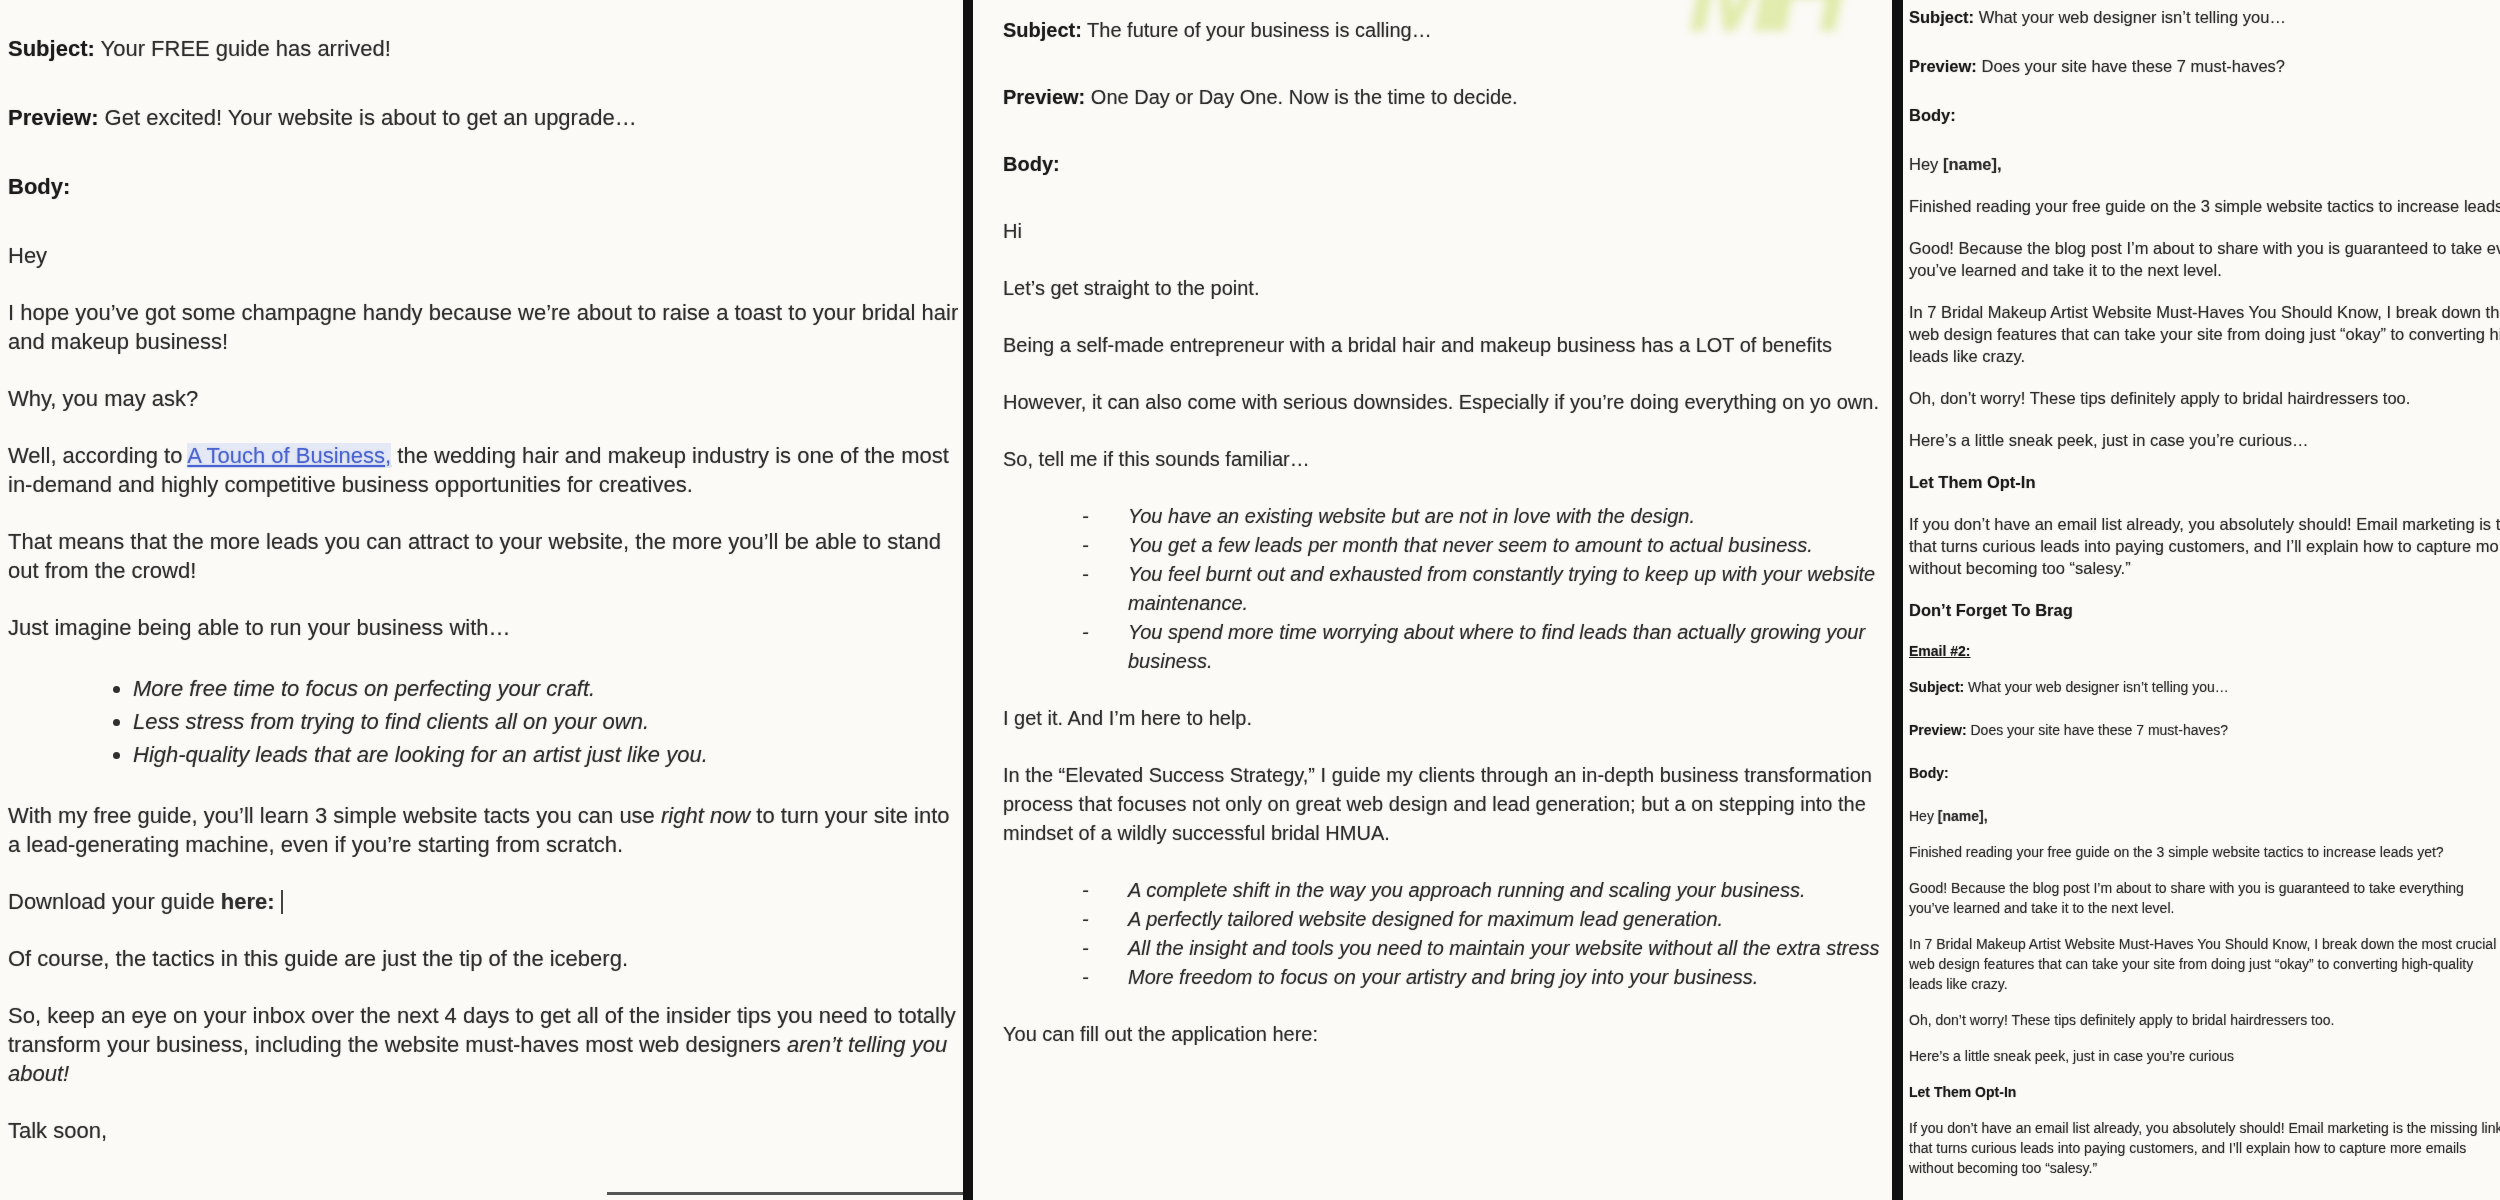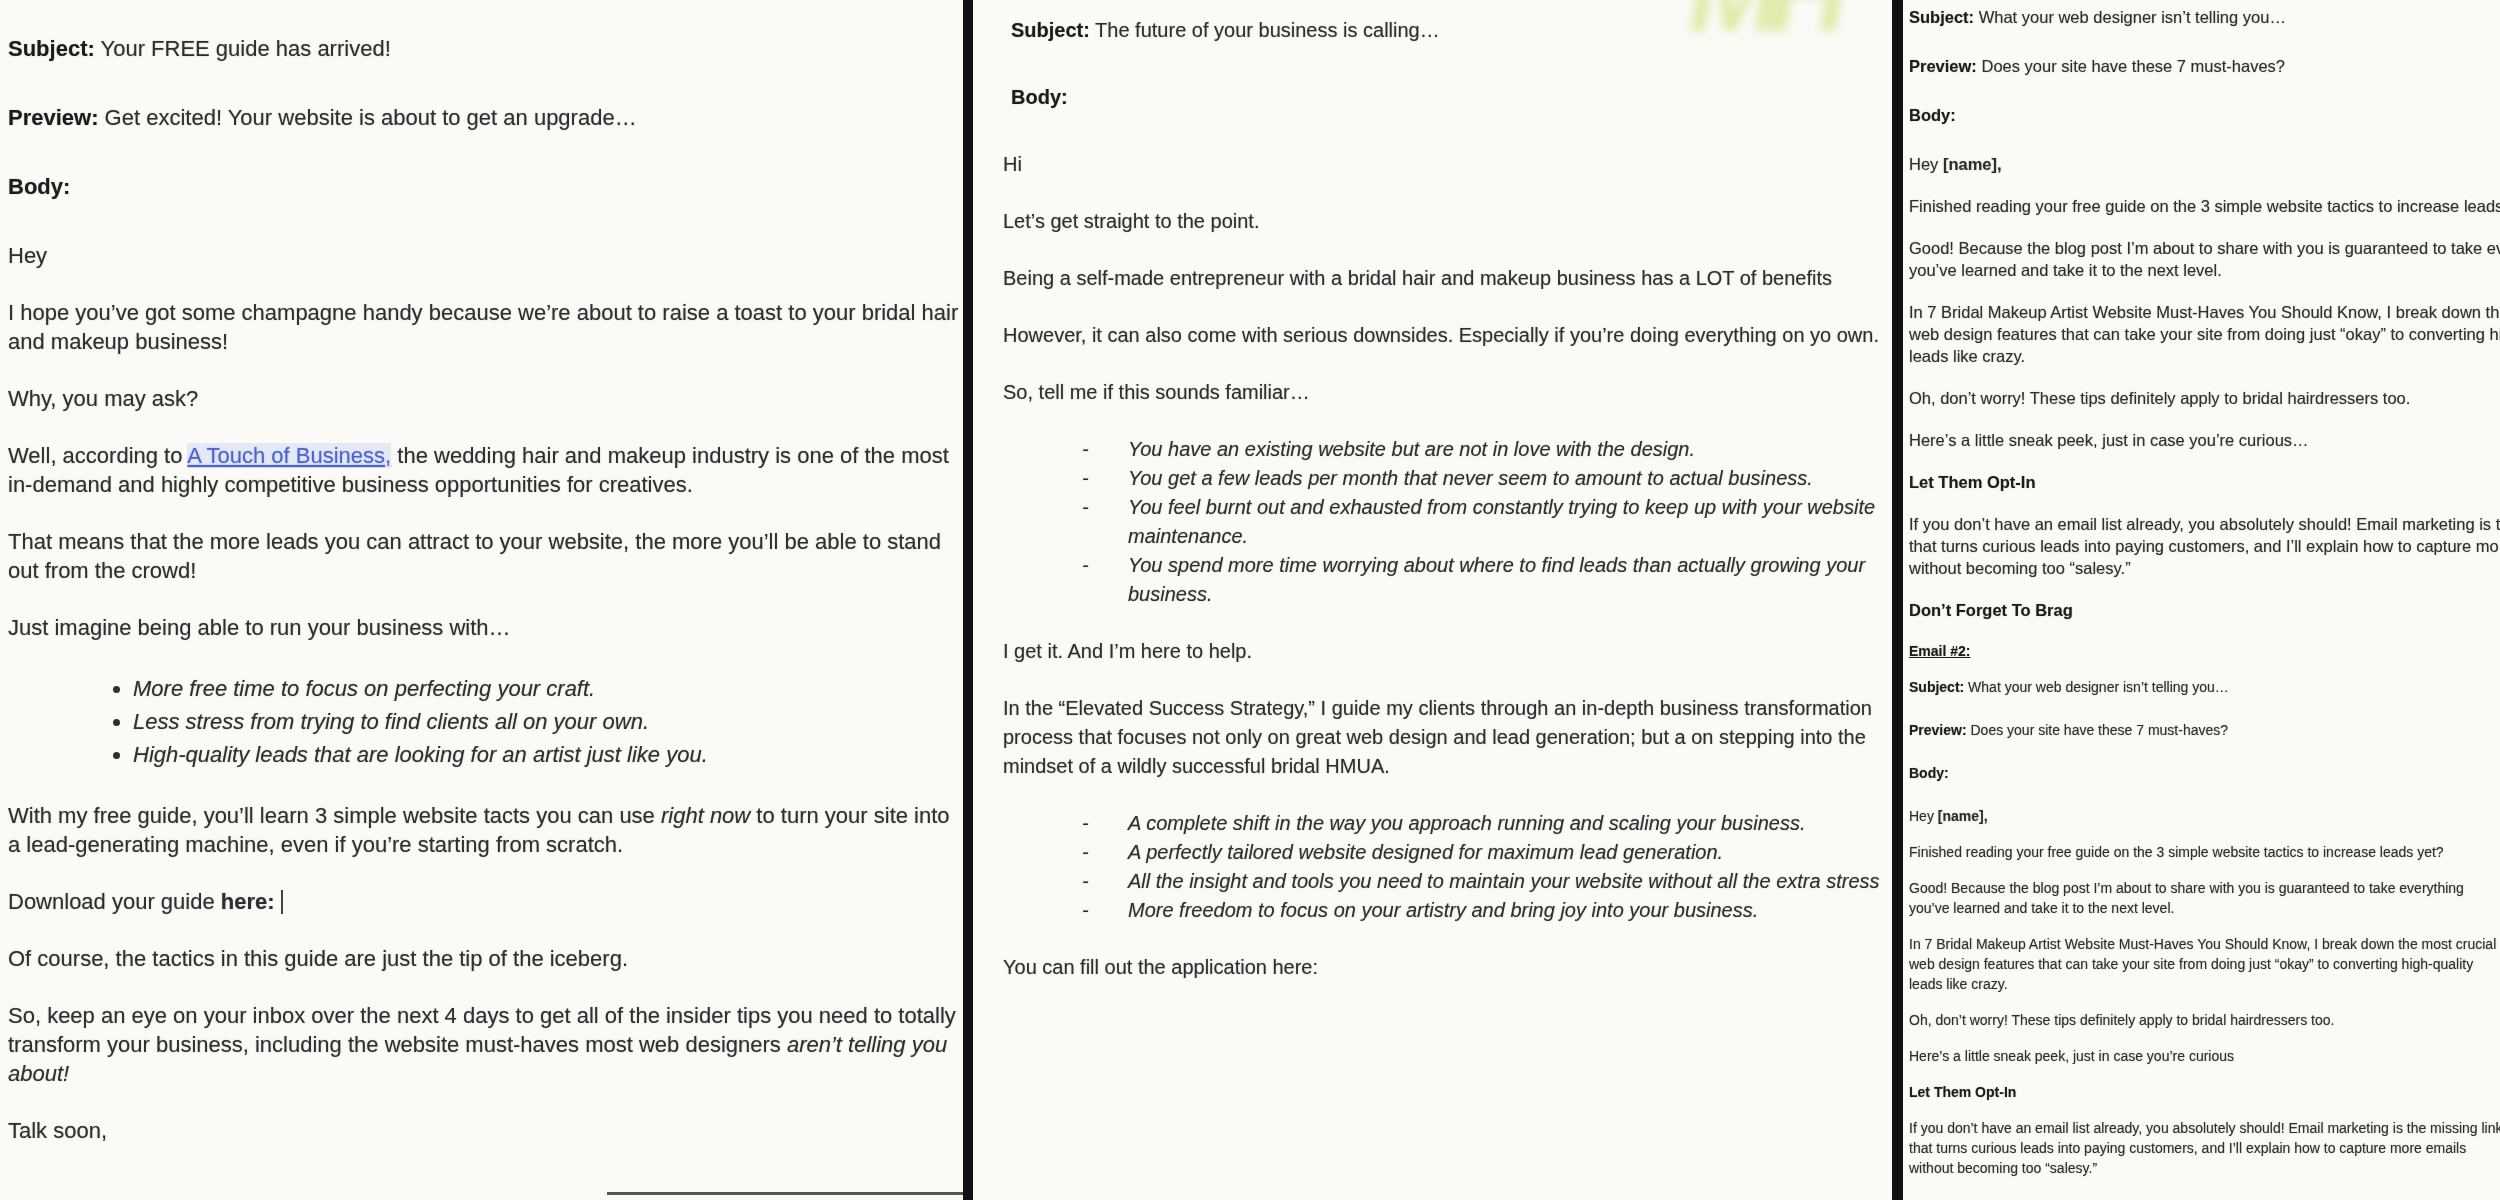--- a/index.html
+++ b/index.html
@@ -16,21 +16,21 @@
     text-shadow:0 0 1.3px rgba(20,20,20,.38);
   }
   .page p{margin:0;}
   .page1{left:0;width:963px;padding:34px 0 0 8px;font-size:22px;line-height:29px;}
   .page1 p{width:952px;margin-bottom:28px;}
   .page1 p.field{margin-bottom:40px;}
   .page1 ul{margin:30px 0 30px 0;padding-left:125px;width:820px;}
   .page1 li{line-height:33px;font-style:italic;}
   .page2{left:973px;width:919px;padding:16px 0 0 30px;font-size:20px;line-height:29px;}
   .page2 p{width:884px;margin-bottom:28px;}
-  .page2 p.field{margin-bottom:38px;margin-left:8px;}
+  .page2 p.field{margin-bottom:38px;}
   .page2 ul{list-style:none;margin:28px 0 28px 77px;padding:0;font-style:italic;}
   .page2 li{position:relative;padding-left:48px;width:790px;line-height:29px;}
   .page2 li::before{content:"-";position:absolute;left:2px;}
   .page3{left:1903px;width:597px;padding:6px 0 0 6px;overflow:visible;}
   .email-sub p{white-space:pre;}
   .email3a{font-size:16.5px;line-height:22px;}
   .email3a p{margin-bottom:20px;}
   .email3a p.field{margin-bottom:27px;}
   .email3a .h{margin-bottom:20px;}
   .email3b{font-size:14px;line-height:20px;margin-top:14px;}
@@ -101,20 +101,21 @@
         <p><span>Talk soon,</span></p>
       </div>
   </section>
 
   <div class="divider divider1"></div>
 
   <section class="page page2">
     <div class="logo">MH</div>
     <div class="page-content">
         <p class="field"><strong>Subject:</strong><span> The future of your business is calling…</span></p>
+        <p class="field"><strong>Preview:</strong><span> One Day or Day One. Now is the time to decide.</span></p>
         <p class="field"><strong>Body:</strong><span></span></p>
         <p><span>Hi</span></p>
         <p><span>Let’s get straight to the point.</span></p>
         <p><span>Being a self-made entrepreneur with a bridal hair and makeup business has a LOT of benefits</span></p>
         <p><span>However, it can also come with serious downsides. Especially if you’re doing everything on yo own.</span></p>
         <p><span>So, tell me if this sounds familiar…</span></p>
         <ul>
           <li>You have an existing website but are not in love with the design.</li>
           <li>You get a few leads per month that never seem to amount to actual business.</li>
           <li>You feel burnt out and exhausted from constantly trying to keep up with your website maintenance.</li>

